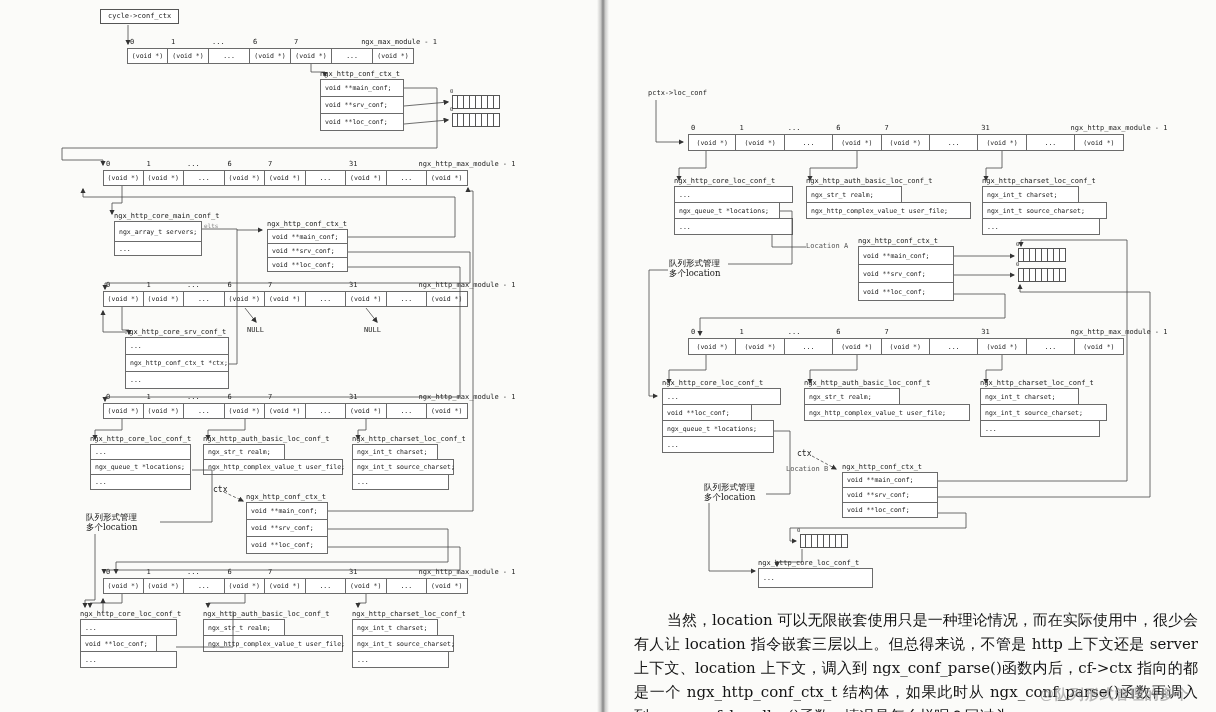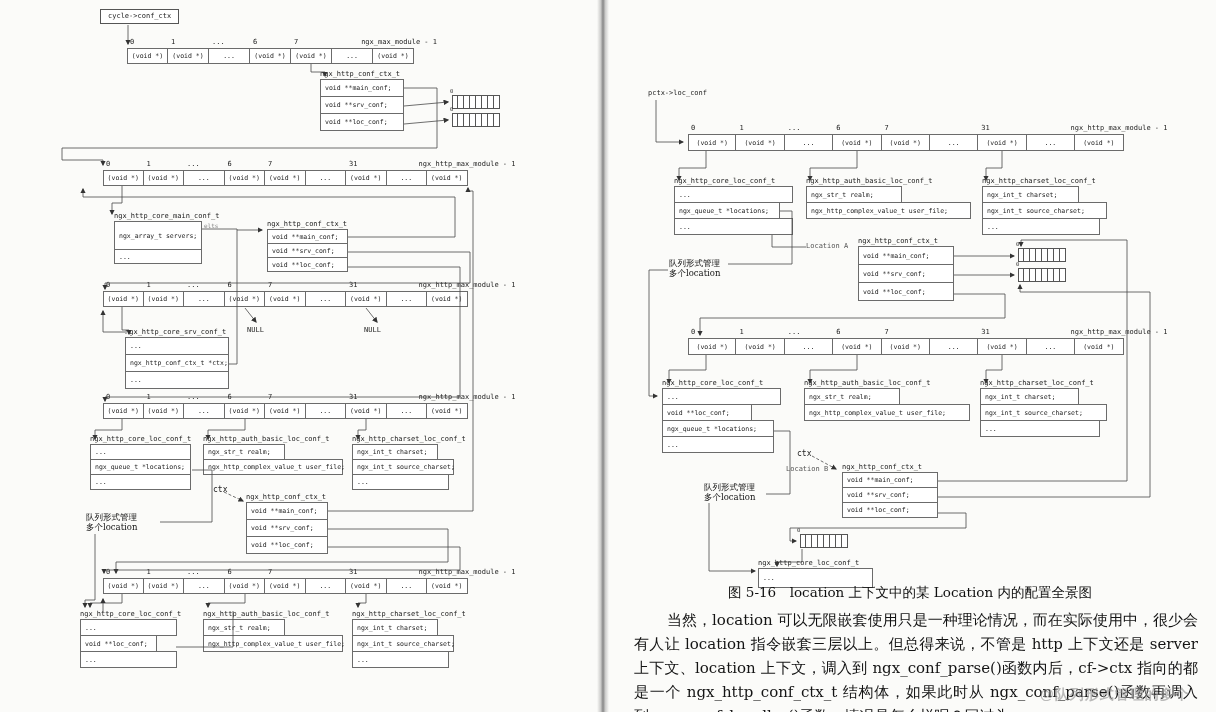--- a/index.html
+++ b/index.html
@@ -120,21 +120,21 @@
         <span class="cell" style="width: 40.5px; height: 16px;">(void *)</span>
         <span class="cell" style="width: 40.5px; height: 16px;">...</span>
         <span class="cell" style="width: 40.5px; height: 16px;">(void *)</span>
         <span class="cell" style="width: 40.5px; height: 16px;">...</span>
         <span class="cell" style="width: 40.5px; height: 16px;">(void *)</span>
       </div>
     </div>
 
   <div class="sbox" style="left:114px;top:211px">
       <div class="s-title">ngx_http_core_main_conf_t</div>
-      <div class="s-row" style="height: 29px; width: 88px;">ngx_array_t servers;</div>
+      <div class="s-row" style="height: 21px; width: 88px;">ngx_array_t servers;</div>
       <div class="s-row" style="height: 15px; width: 88px;">...</div>
     </div>
   <span class="lab" style="left:204px;top:222px;font-size:6px;color:#888">elts</span>
   <div class="sbox" style="left:267px;top:219px">
       <div class="s-title">ngx_http_conf_ctx_t</div>
       <div class="s-row" style="height: 15px; width: 81px;">void **main_conf;</div>
       <div class="s-row" style="height: 15px; width: 81px;">void **srv_conf;</div>
       <div class="s-row" style="height: 15px; width: 81px;">void **loc_conf;</div>
     </div>
 
@@ -425,21 +425,20 @@
       <span></span>
       <span></span>
     </div>
   <span class="c0" style="left:797px;top:527px">0</span>
 
   <div class="sbox" style="left:758px;top:558px">
       <div class="s-title">ngx_http_core_loc_conf_t</div>
       <div class="s-row" style="height: 20px; width: 115px;">...</div>
     </div>
 
-  <div class="cap" style="left:690px;top:584px;width:440px">图 5-16　location 上下文中的某 Location 内的配置全景图</div>
 
   <div class="para" style="left:634px;top:608px;width:564px;line-height:24px">当然，location 可以无限嵌套使用只是一种理论情况，而在实际使用中，很少会有人让 location 指令嵌套三层以上。但总得来说，不管是 http 上下文还是 server 上下文、location 上下文，调入到 ngx_conf_parse()函数内后，cf-&gt;ctx 指向的都是一个 ngx_http_conf_ctx_t 结构体，如果此时从 ngx_conf_parse()函数再调入到 ngx_conf_handler()函数，情况是怎么样呢？回过头</div>
   <div class="wm" style="left:1040px;top:686px">@队列形式管理的多个</div>
 
   <svg class="wires" width="1216" height="712">
     <defs>
       <marker id="ar" viewBox="0 0 10 10" refX="8" refY="5" markerWidth="7" markerHeight="7" orient="auto-start-reverse">
         <path d="M0,0L10,5L0,10z" fill="#333"></path>
       </marker>
     </defs>

